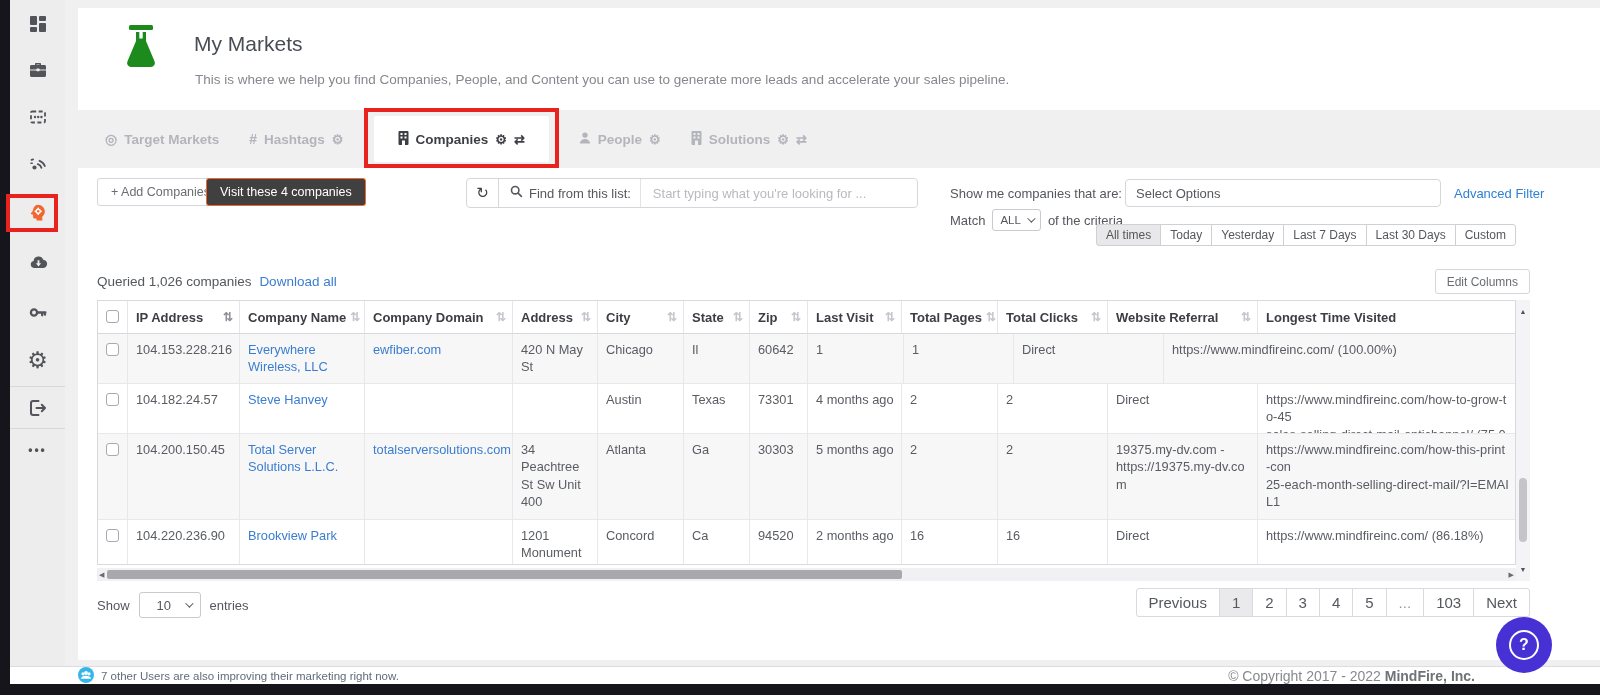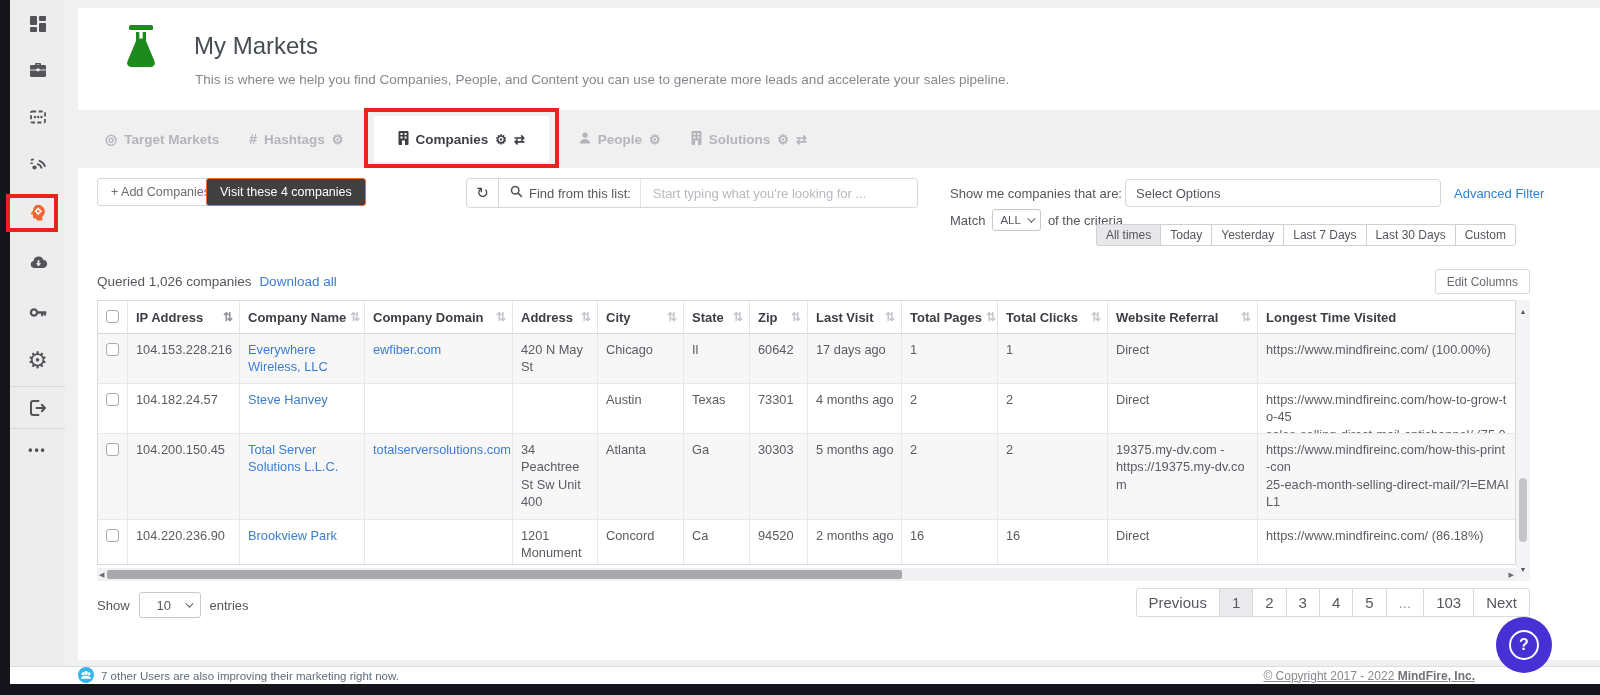--- a/index.html
+++ b/index.html
@@ -19,21 +19,21 @@
   .sd-1{top:386px} .sd-2{top:428px}
   .gear-glyph { font-size:23px; line-height:1; color:#53545a; }
   .more-glyph { font-size:12px; letter-spacing:2px; font-weight:bold; color:#53545a; }
   .side-red-box { position:absolute; left:-4px; top:194px; width:52px; height:38px; border:4px solid #e8221c; z-index:3; }
 
   
   .main { position:absolute; left:65px; top:0; right:0; height:684px; background:#f0f0f1; }
 
   .header-band { position:absolute; left:13px; top:8px; right:0; height:102px; background:#fff; }
   .flask-wrap { position:absolute; left:40px; top:16px; }
-  .page-title { position:absolute; left:116px; top:24px; font-size:24px; color:#484d55; }
+  .page-title { position:absolute; left:116px; top:24px; font-size:21px; color:#484d55; }
   .page-subtitle { position:absolute; left:117px; top:64px; font-size:13.5px; color:#85888e; }
 
   
   .tab-strip { position:absolute; left:13px; top:110px; right:0; height:58px; display:flex; align-items:center; gap:30px; padding-left:27px; }
   .tab { position:relative; display:flex; align-items:center; gap:7px; height:58px; font-size:13.5px; font-weight:bold; color:#b4b5bb; cursor:pointer; white-space:nowrap; }
   .tab .ticon { font-size:14px; line-height:1; }
   .tab .tgear { font-size:13px; line-height:1; }
   .tab .trepeat { font-size:13px; line-height:1; }
   .tab.active { background:#fff; height:46px; align-self:center; color:#3d3f45; padding:0 24px; border-radius:2px; }
   .tab-red-frame { position:absolute; left:-10px; right:-10px; top:-8px; bottom:-6px; border:4px solid #e8221c; pointer-events:none; }
@@ -114,21 +114,21 @@
   .pagination { position:absolute; right:70px; top:420px; display:flex; }
   .pg-item { padding:5px 12px; font-size:15px; color:#55585e; background:#fff; border:1px solid #d9d9de; margin-left:-1px; cursor:pointer; }
   .pg-item:first-child { border-radius:3px 0 0 3px; margin-left:0; }
   .pg-item:last-child { border-radius:0 3px 3px 0; }
   .pg-item.active { background:#eaeaec; }
   .pg-item.dots { color:#9a9aa0; }
 
   
   .footer { position:absolute; left:10px; top:666px; right:0; height:18px; background:#fff; border-top:1px solid #dcdce0; display:flex; align-items:center; justify-content:space-between; padding:0 125px 0 68px; z-index:4; }
   .footer-left { display:flex; align-items:center; gap:7px; font-size:11.5px; color:#5f6d7a; }
-  .footer-right { font-size:12px; color:#87898e;text-decoration:underline; }
+  .footer-right { font-size:14px; color:#87898e; }
   .footer-right b { color:#6f7277; }
 
   .fab { position:absolute; left:1496px; top:617px; width:56px; height:56px; border-radius:50%; background:#4831d4; z-index:9; display:flex; align-items:center; justify-content:center; cursor:pointer; }
   .fab-ring { width:30px; height:30px; border:2px solid #fff; border-radius:50%; display:flex; align-items:center; justify-content:center; color:#fff; font-size:16px; font-weight:bold; }
 </style>
 </head>
 <body>
 
 <div class="black-strip"></div>
 
@@ -385,21 +385,20 @@
                 <div class="tcell col-cb cbcell">
                   <span class="cbx"></span>
                 </div>
                 <div class="tcell col-ip"><span>104.153.228.216</span></div>
                 <div class="tcell col-company_name"><span class="cell-link">Everywhere Wireless, LLC</span></div>
                 <div class="tcell col-domain"><span class="cell-link">ewfiber.com</span></div>
                 <div class="tcell col-address"><span>420 N May St</span></div>
                 <div class="tcell col-city"><span>Chicago</span></div>
                 <div class="tcell col-state"><span>Il</span></div>
                 <div class="tcell col-zip"><span>60642</span></div>
-                <div class="tcell col-last_visit"><span>17 days ago</span></div>
                 <div class="tcell col-total_pages"><span>1</span></div>
                 <div class="tcell col-total_clicks"><span>1</span></div>
                 <div class="tcell col-referral"><span>Direct</span></div>
                 <div class="tcell col-longest"><span>https://www.mindfireinc.com/ (100.00%)</span></div>
               </div>
               <div class="trow r1">
                 <div class="tcell col-cb cbcell">
                   <span class="cbx"></span>
                 </div>
                 <div class="tcell col-ip"><span>104.182.24.57</span></div>

